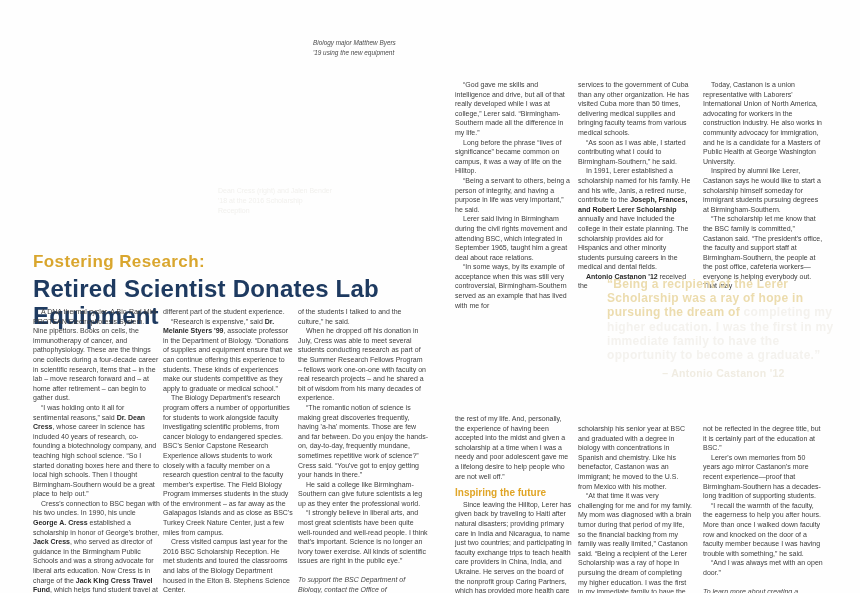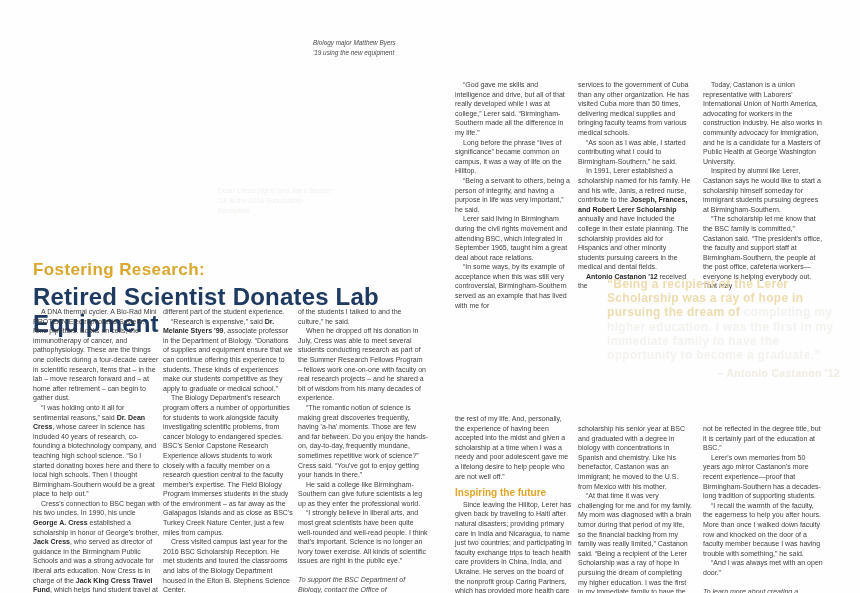--- a/index.html
+++ b/index.html
@@ -10,21 +10,21 @@
   
   .caption-topright{
     position:absolute;left:313px;top:38px;width:92px;
     font-size:6.4px;line-height:1.6;font-style:italic;color:#4a4a4a;
   }
   .caption-photo{
     position:absolute;left:218px;top:186px;width:118px;
     font-size:7px;line-height:1.45;color:#f1f0ed;
   }
   
-  .headline{position:absolute;left:33px;top:260px;width:400px;}
+  .headline{position:absolute;left:33px;top:252px;width:400px;}
   .kicker{color:#D9A62E;font-size:17px;font-weight:bold;letter-spacing:.4px;line-height:1.15;}
   .title{color:#1E3A60;font-size:24px;font-weight:bold;letter-spacing:.2px;line-height:1.15;margin-top:3px;}
   
   .body-col{position:absolute;font-size:7px;line-height:9.6px;color:#3d3d3d;}
   .body-col p{margin:0;}
   .body-col p.indent{text-indent:8px;}
   .body-col p.note{font-style:italic;margin-top:9px;color:#474747;}
   .body-col strong{color:#2c2c2c;}
   .col-heading{color:#E0A526;font-weight:bold;font-size:10px;margin:7px 0 2px 0 !important;}
   
@@ -39,21 +39,21 @@
   .rbcol1{left:455px;top:414px;width:118px;}
   .rbcol2{left:578px;top:424px;width:115px;}
   .rbcol3{left:703px;top:424px;width:121px;}
   
   .pull-quote{
     position:absolute;left:607px;top:277px;width:233px;
     font-size:12px;line-height:14.2px;letter-spacing:.3px;font-weight:bold;
   }
   .pq-gold{color:#ecdcae;}
   .pq-white{color:#f4f2ee;}
-  .pq-attr{display:block;text-align:right;margin-top:4px;font-size:10.5px;color:#f0ece2;font-weight:bold;}
+  .pq-attr{display:block;text-align:center;margin-top:4px;font-size:10.5px;color:#f0ece2;font-weight:bold;}
 </style>
 </head>
 <body>
 
 <div class="spread">
 
   <div>
     <div class="caption-photo">Dean Cress (right) and Jalen Bender '18 at the 2016 Scholarship Reception</div>
     <div class="caption-topright">Biology major Matthew Byers '19 using the new equipment</div>
 

